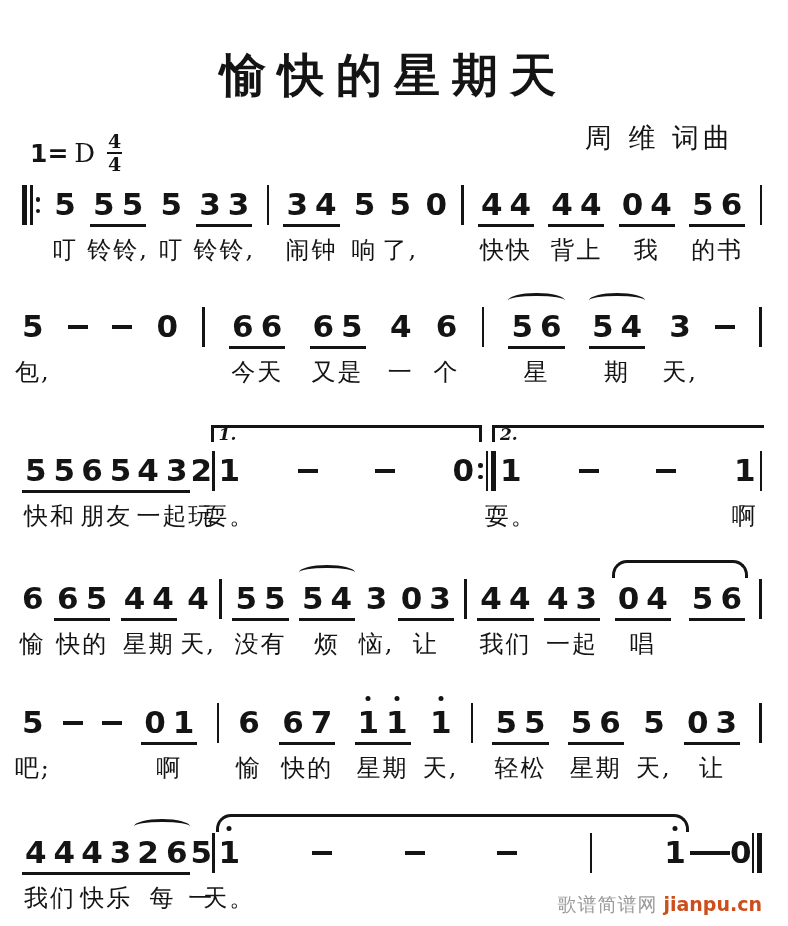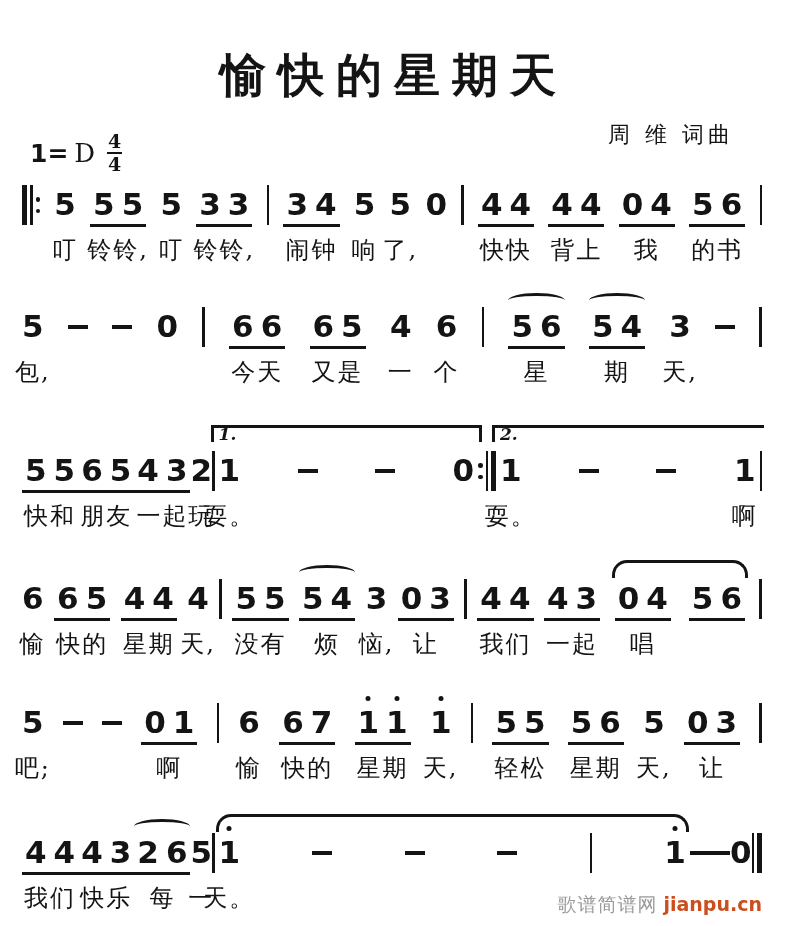--- a/index.html
+++ b/index.html
@@ -8,21 +8,21 @@
     font-family:"DejaVu Serif", serif;color:#141414;overflow:hidden;
   }
   
   .title{
     position:absolute;top:14px;left:0;width:100%;text-align:center;
     font-size:46px;font-weight:bold;letter-spacing:12px;
     font-family:"DejaVu Serif", serif;
   }
   .credit{
     position:absolute;top:120px;right:54px;
-    font-size:22px;letter-spacing:4px;font-family:"DejaVu Serif", serif;
+    font-size:27px;letter-spacing:4px;font-family:"DejaVu Serif", serif;
   }
   .keysig{
     position:absolute;top:132px;left:30px;display:flex;align-items:center;
     font-size:26px;
   }
   .keysig .tonic{font-family:"DejaVu Sans", sans-serif;font-weight:bold;font-size:25px;}
   .keysig .keyletter{font-family:"DejaVu Serif", serif;margin-left:6px;margin-right:12px;}
   .meter{display:flex;flex-direction:column;align-items:center;font-weight:bold;
          font-family:"DejaVu Serif", serif;font-size:19px;line-height:19px;}
   .meter .mbar{width:15px;height:2px;background:#141414;margin:1px 0;}

